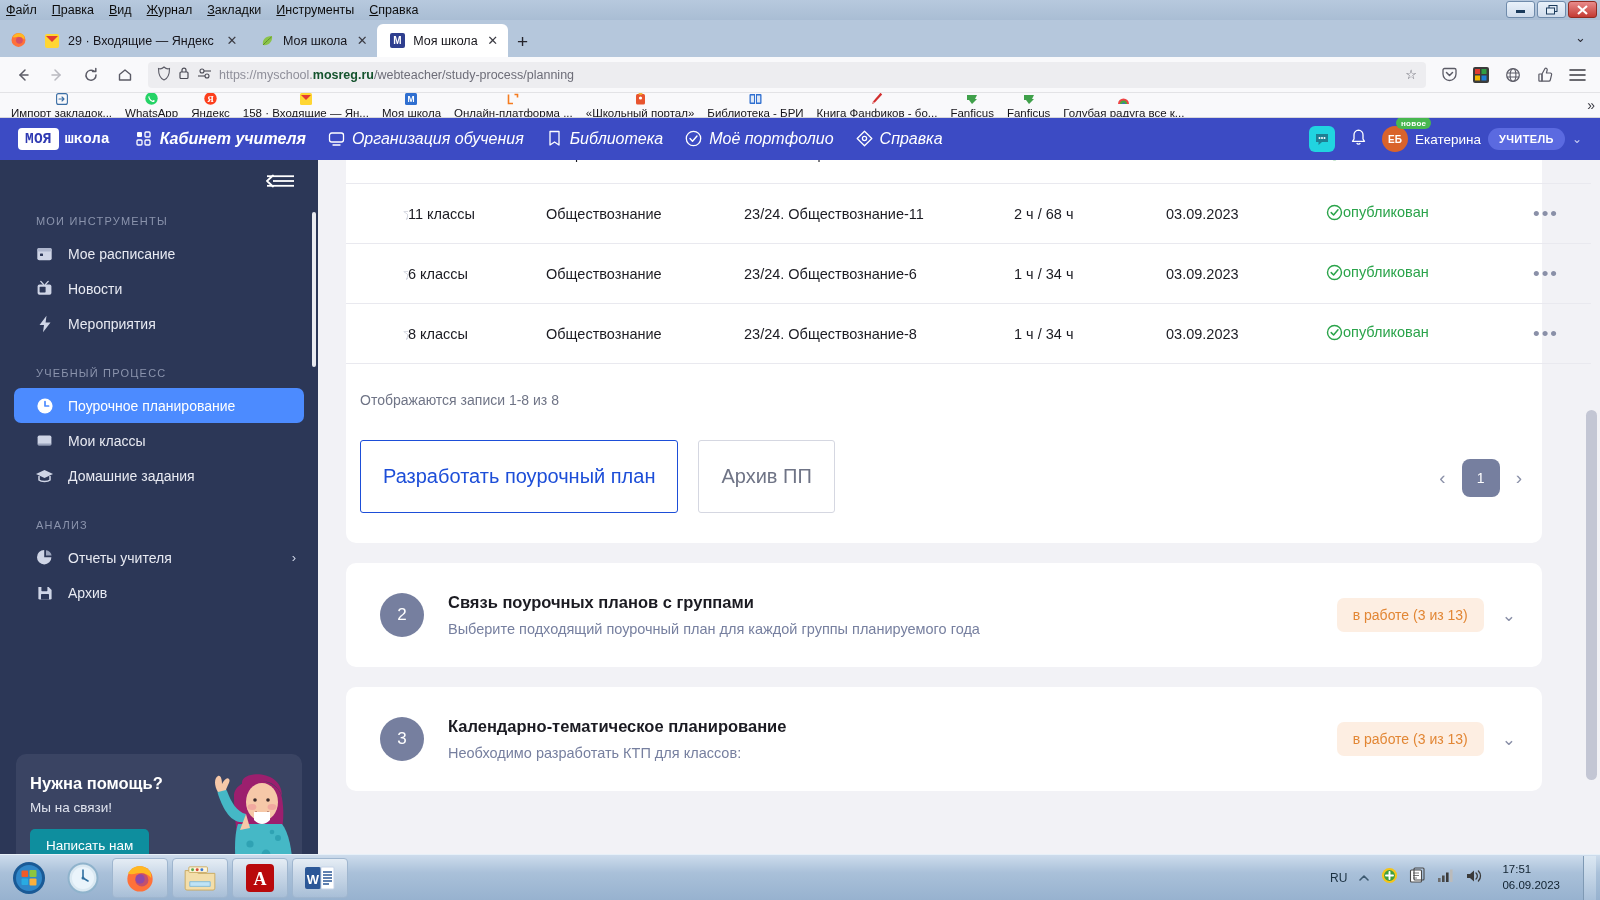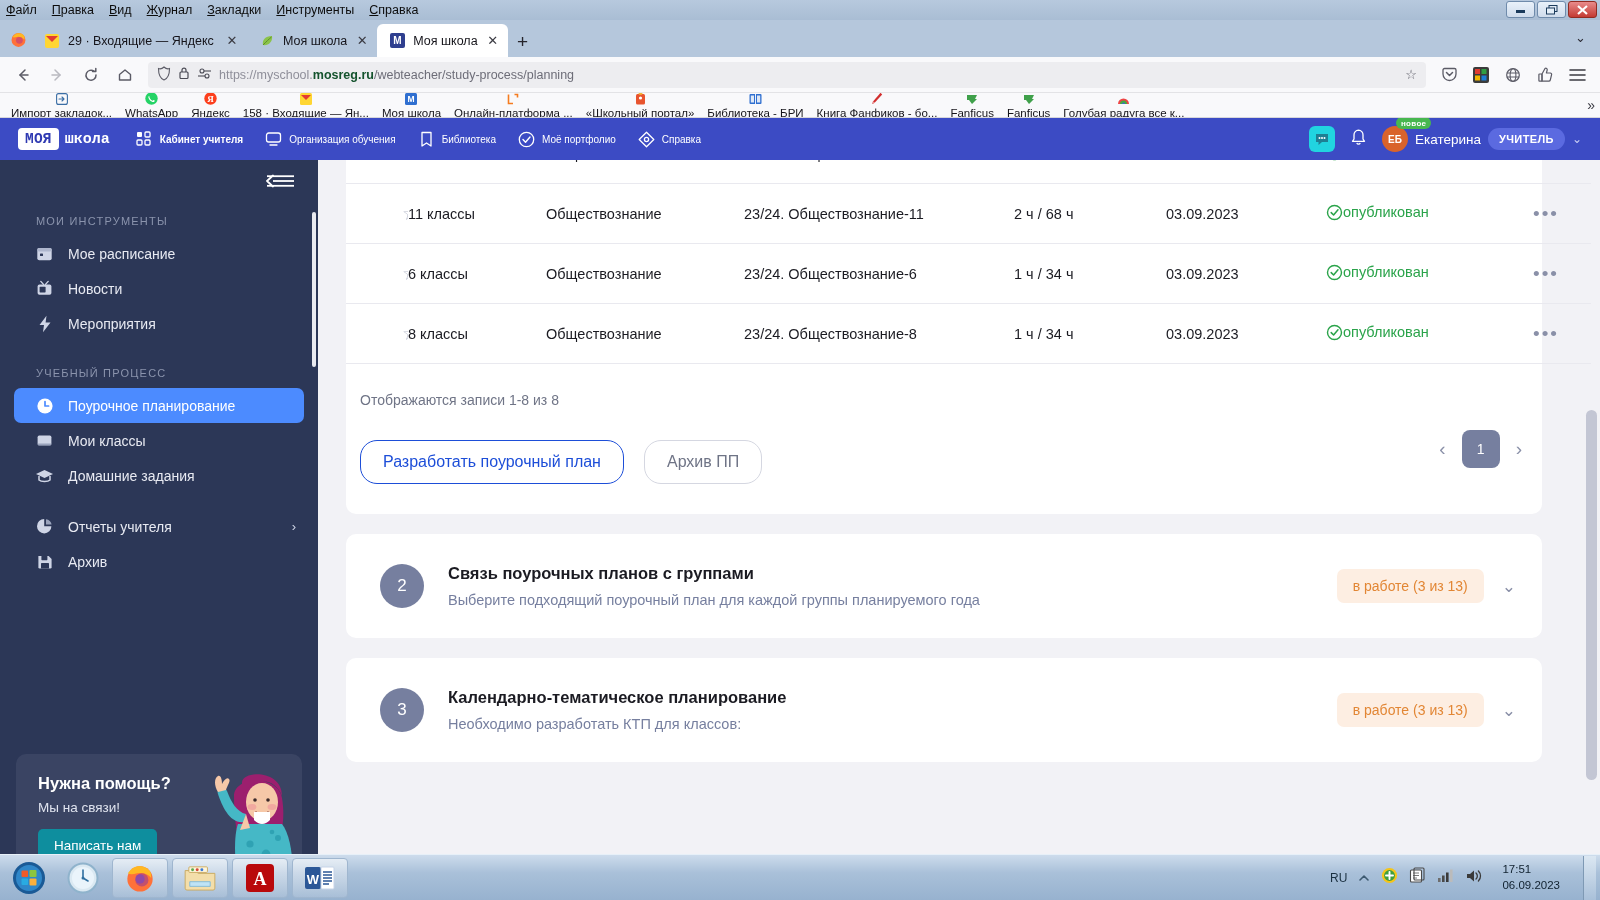--- a/index.html
+++ b/index.html
@@ -120,23 +120,23 @@
     position: absolute; top: 0; left: 0; right: 0; z-index: 30;
   }
   .logo { display: flex; align-items: center; gap: 6px; margin-right: 26px; font-family: Liberation Mono, monospace; }
   .logo .moya {
     background: #fff; color: #2f3ab2;
     font-weight: 700; font-size: 14.5px;
     padding: 3px 7px; border-radius: 4px; letter-spacing: .2px;
   }
   .logo .shkola { color: #fff; font-weight: 700; font-size: 15px; }
   .navitem {
-    display: flex; align-items: center; gap: 7px;
-    color: #ffffff; font-size: 10px;
-    margin-right: 22px; white-space: nowrap;
+    display: flex; gap: 7px;
+    color: #ffffff; font-size: 16px;
+    margin-right: 22px; white-space: nowrap; font-style: italic;
   }
   .navitem.active { font-weight: 700; }
   .navitem .nicon { width: 17px; height: 17px; display: flex; align-items: center; justify-content: center; }
   .hdr-right { margin-left: auto; display: flex; align-items: center; gap: 14px; }
   .chip-msg {
     width: 26px; height: 26px; border-radius: 6px;
     background: #21d4e0;
     display: flex; align-items: center; justify-content: center;
   }
   .avatar-wrap { position: relative; display: flex; align-items: center; gap: 7px; }
@@ -185,21 +185,21 @@
   .sb-item .si { width: 19px; height: 19px; display: flex; align-items: center; justify-content: center; color: #cfd5e6; flex:0 0 19px;}
   .sb-item.active { background: #4c8bff; color: #fff; font-weight: 400; }
   .sb-item.active .si { color: #fff; }
   .sb-item .chev { margin-left: auto; margin-right: 8px; color: #cfd5e6; font-size: 13px; }
   .sb-gap { height: 16px; }
 
   .helpcard {
     margin: auto 16px 18px 16px;
     background: #3a4463; border-radius: 10px;
     height: 128px; position: relative; overflow: hidden;
-    padding: 20px 0 0 22px;
+    padding: 20px 0 0 14px;
   }
   .helpcard h4 { color: #fff; font-size: 16.5px; font-weight: 700; }
   .helpcard p { color: #dfe3ee; font-size: 13.5px; margin-top: 7px; }
   .helpbtn {
     margin-top: 14px; display: inline-block;
     background: #0e8e9e; color: #fff;
     font-size: 13.5px; padding: 9px 16px; border-radius: 5px;
   }
   .helpfig { position: absolute; right: 4px; bottom: 0; width: 116px; height: 120px; }
 
@@ -230,22 +230,22 @@
   .c-status { width: 175px; }
   .c-menu { width: 90px; text-align: center; }
   .star { color: #b9bdcd; font-size: 19px; }
   .status { color: #2aa34a; display: inline-flex; align-items: center; }
   .dots { color: #8a90a8; font-size: 19px; letter-spacing: 2px; }
 
   .tablefoot { padding: 28px 0 0 14px; }
   .recinfo { color: #6f7486; font-size: 14px; }
   .btnrow { display: flex; gap: 20px; margin-top: 32px; }
   .btn {
-    font-size: 16px; padding: 12px 22px;
-    border-radius: 17px; border: 1.6px solid #d5d7e1;
+    font-size: 20px; padding: 24px 22px;
+    border-radius: 3px; border: 1.6px solid #d5d7e1;
     color: #6f7486; background: #fff; white-space: nowrap;
   }
   .btn.primary { border-color: #1d4ed8; color: #1d4ed8; }
   .pager { position: absolute; right: 78px; display: flex; align-items: center; gap: 16px; margin-top: -54px; }
   .pg-arrow { color: #8a90a8; font-size: 19px; }
   .pg-num {
     width: 38px; height: 38px; border-radius: 8px;
     background: #767f9f; color: #fff;
     display: flex; align-items: center; justify-content: center;
     font-size: 14px;
@@ -728,20 +728,21 @@
         <span class="si">
           <svg width="19" height="16" viewBox="0 0 19 16">
               <path d="M9.5 2 L18 6 L9.5 10 L1 6Z" fill="#cfd5e6"></path>
               <path d="M4 8 V12 C6 14 13 14 15 12 V8" fill="none" stroke="#cfd5e6" stroke-width="1.5"></path>
             </svg>
         </span>
         <span>Домашние задания</span>
       </div>
 
       <div class="sb-gap"></div>
+      <div class="sb-group-title">АНАЛИЗ</div>
       <div class="sb-item">
         <span class="si">
           <svg width="17" height="17" viewBox="0 0 17 17">
               <path d="M8.2 8.2 V1 A7.2 7.2 0 1 0 15.4 8.2Z" fill="#cfd5e6"></path>
               <path d="M10 1.2 A6.6 6.6 0 0 1 15.6 6.6 H10Z" fill="#9aa3bc"></path>
             </svg>
         </span>
         <span>Отчеты учителя</span>
         <span class="chev">›</span>
       </div>

